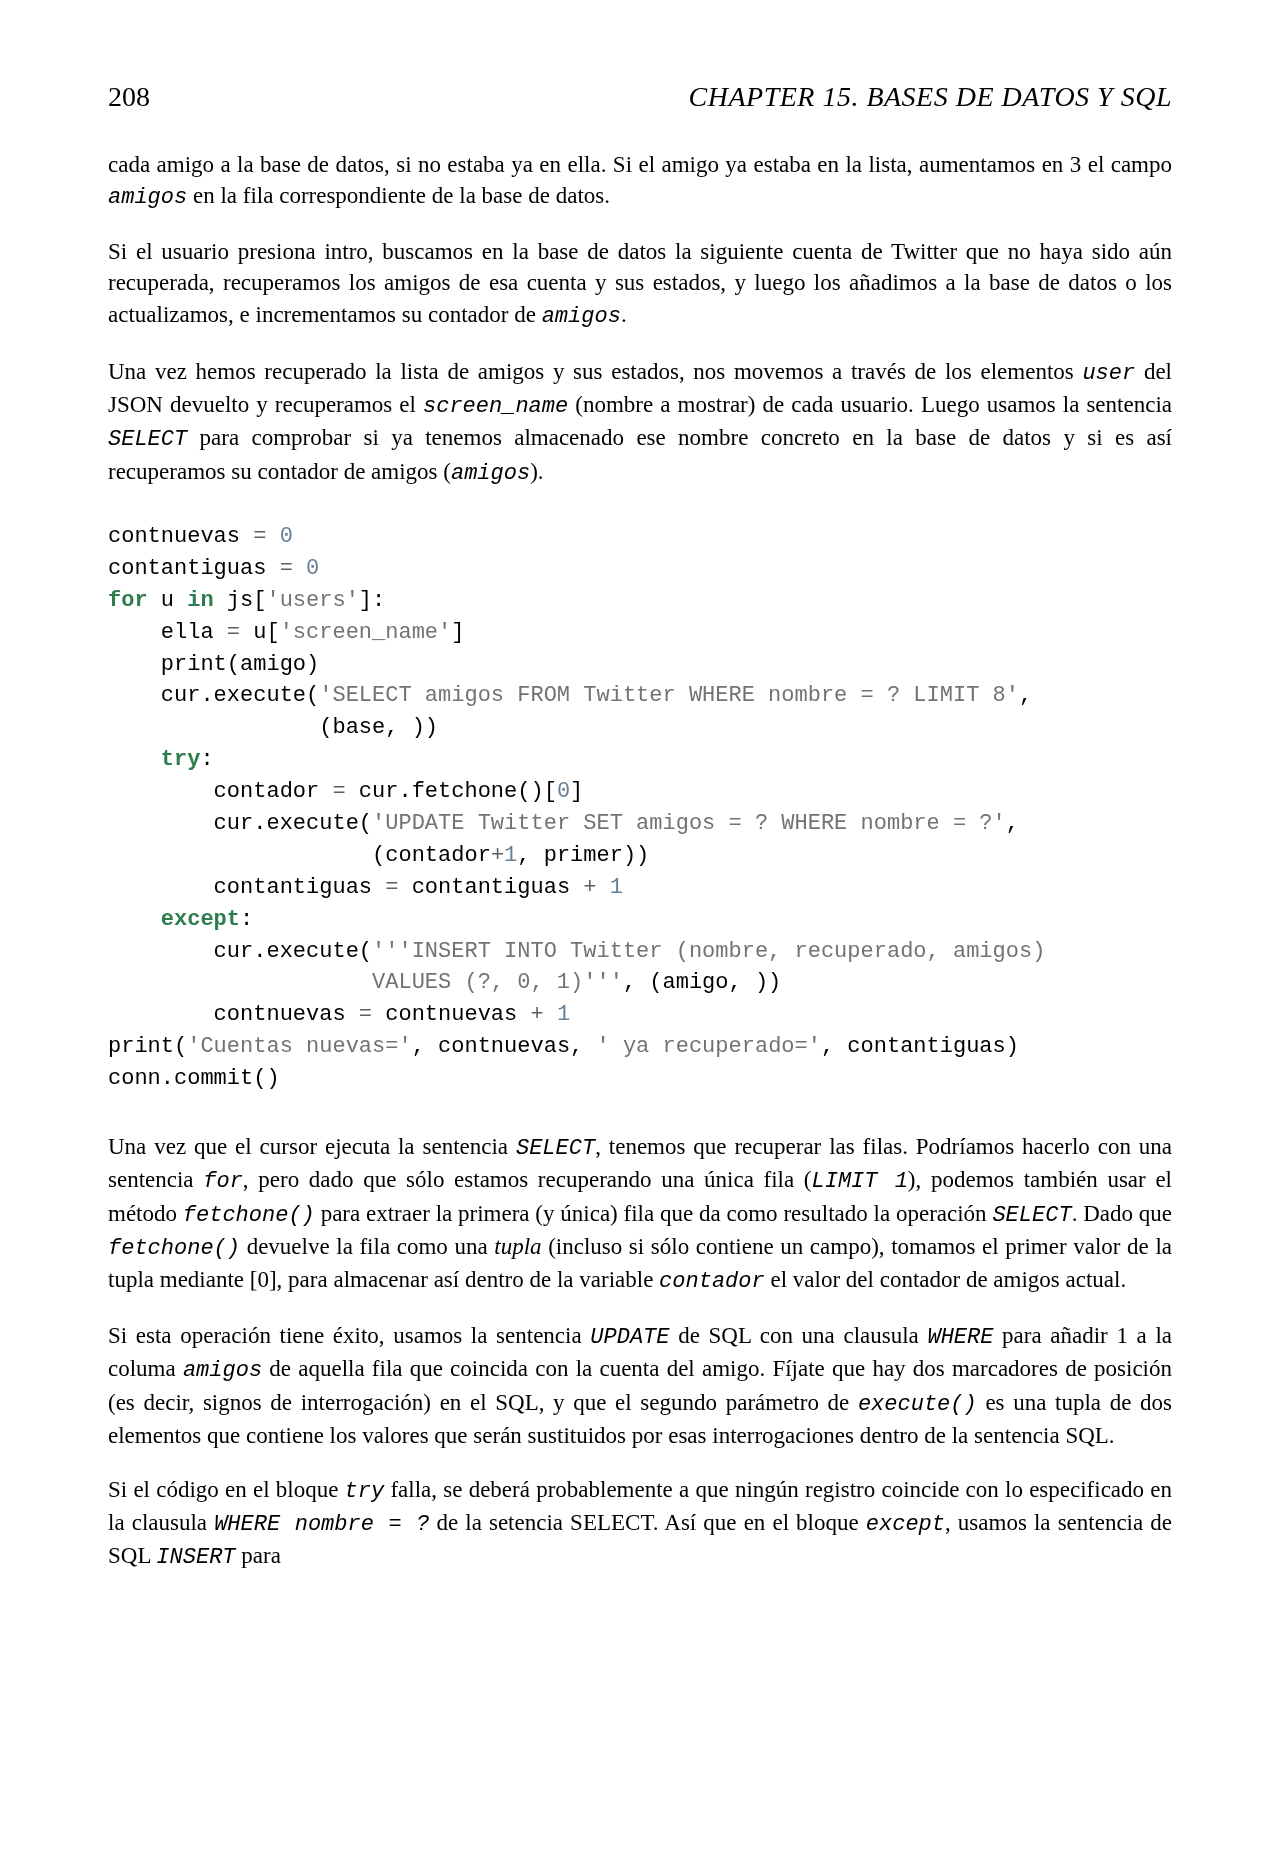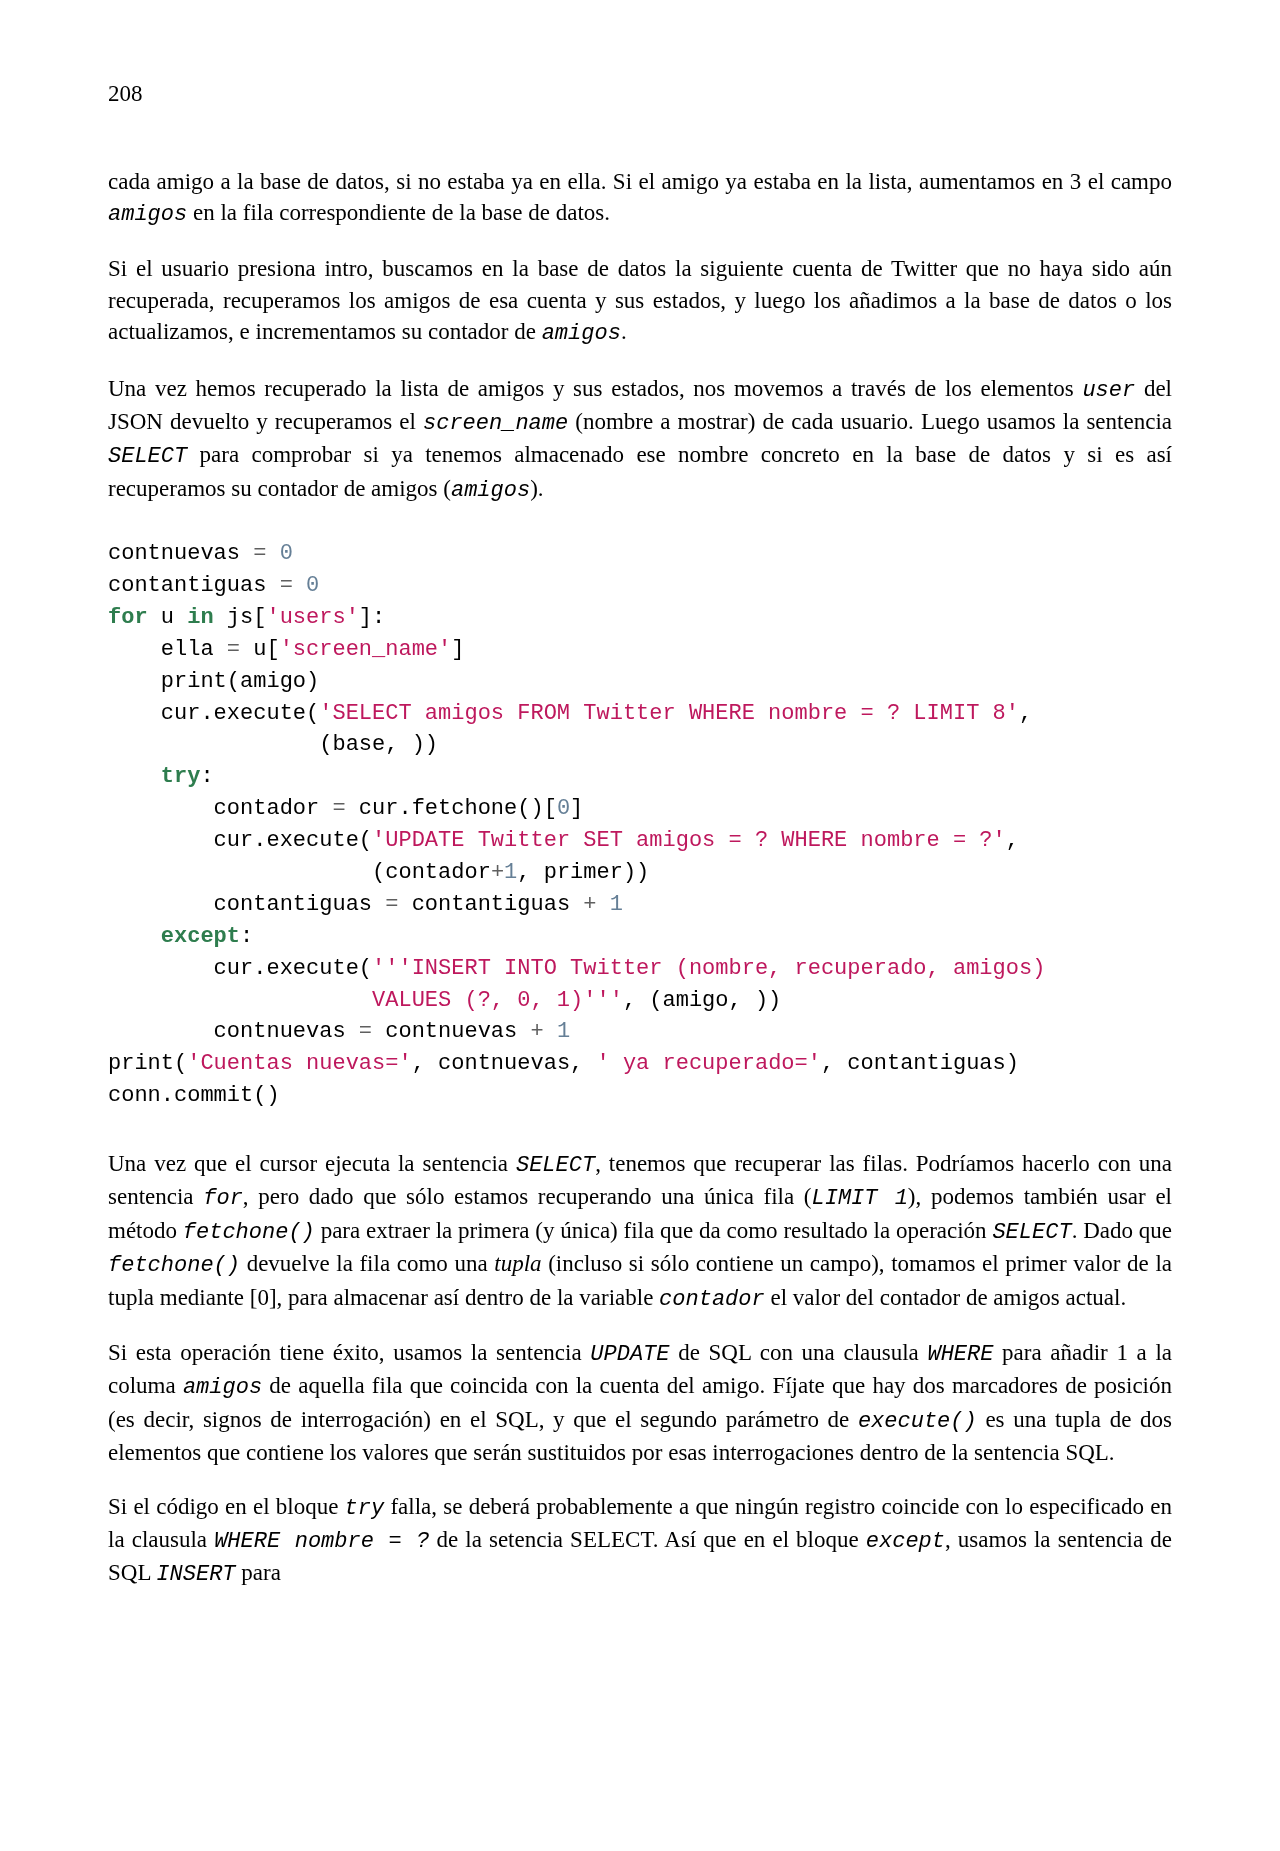--- a/index.html
+++ b/index.html
@@ -14,22 +14,22 @@
       font-family: Georgia, "Times New Roman", serif;
       color: #000000;
       box-sizing: border-box;
       padding: 78px 108px 90px 108px;
       font-size: 23px;
       line-height: 1.38;
     }
     .header {
       display: flex;
       justify-content: space-between;
-      font-size: 23px;
-      margin-bottom: 56px;
+      font-size: 28px;
+      margin-bottom: 32px;
       font-style: italic;
       font-family: Georgia, "Times New Roman", serif;
     }
     .header .page-number {
       font-style: normal;
     }
     .header .chapter-title {
       letter-spacing: 0.5px;
     }
     .para {
@@ -50,30 +50,31 @@
       font-family: "Courier New", Courier, monospace;
       font-size: 22px;
       line-height: 1.45;
       white-space: pre;
       margin: 0 0 36px 0;
       color: #000;
     }
     
     .c-num { color: #657f96; }      
     .c-kw  { color: #2e7d4e; font-weight: bold; } 
-    .c-str { color: #be185d; }      
+    .c-str { color: #737373; }      
     .c-op  { color: #5f5f5f; }      
     
     em.term { font-style: italic; }
   </style>
 </head>
 <body>
 
 <div class="header">
   <span class="page-number">208</span>
+  <span class="chapter-title">CHAPTER 15.  BASES DE DATOS Y SQL</span>
 </div>
 
 <p class="para">
   <span>cada amigo a la base de datos, si no estaba ya en ella. Si el amigo ya estaba en la lista, aumentamos en 3 el campo </span><code class="inline">amigos</code><span> en la fila correspondiente de la base de datos.</span>
 </p>
 
 <p class="para">
   <span>Si el usuario presiona intro, buscamos en la base de datos la siguiente cuenta de Twitter que no haya sido aún recuperada, recuperamos los amigos de esa cuenta y sus estados, y luego los añadimos a la base de datos o los actualizamos, e incrementamos su contador de </span><code class="inline">amigos</code><span>.</span>
 </p>
 

